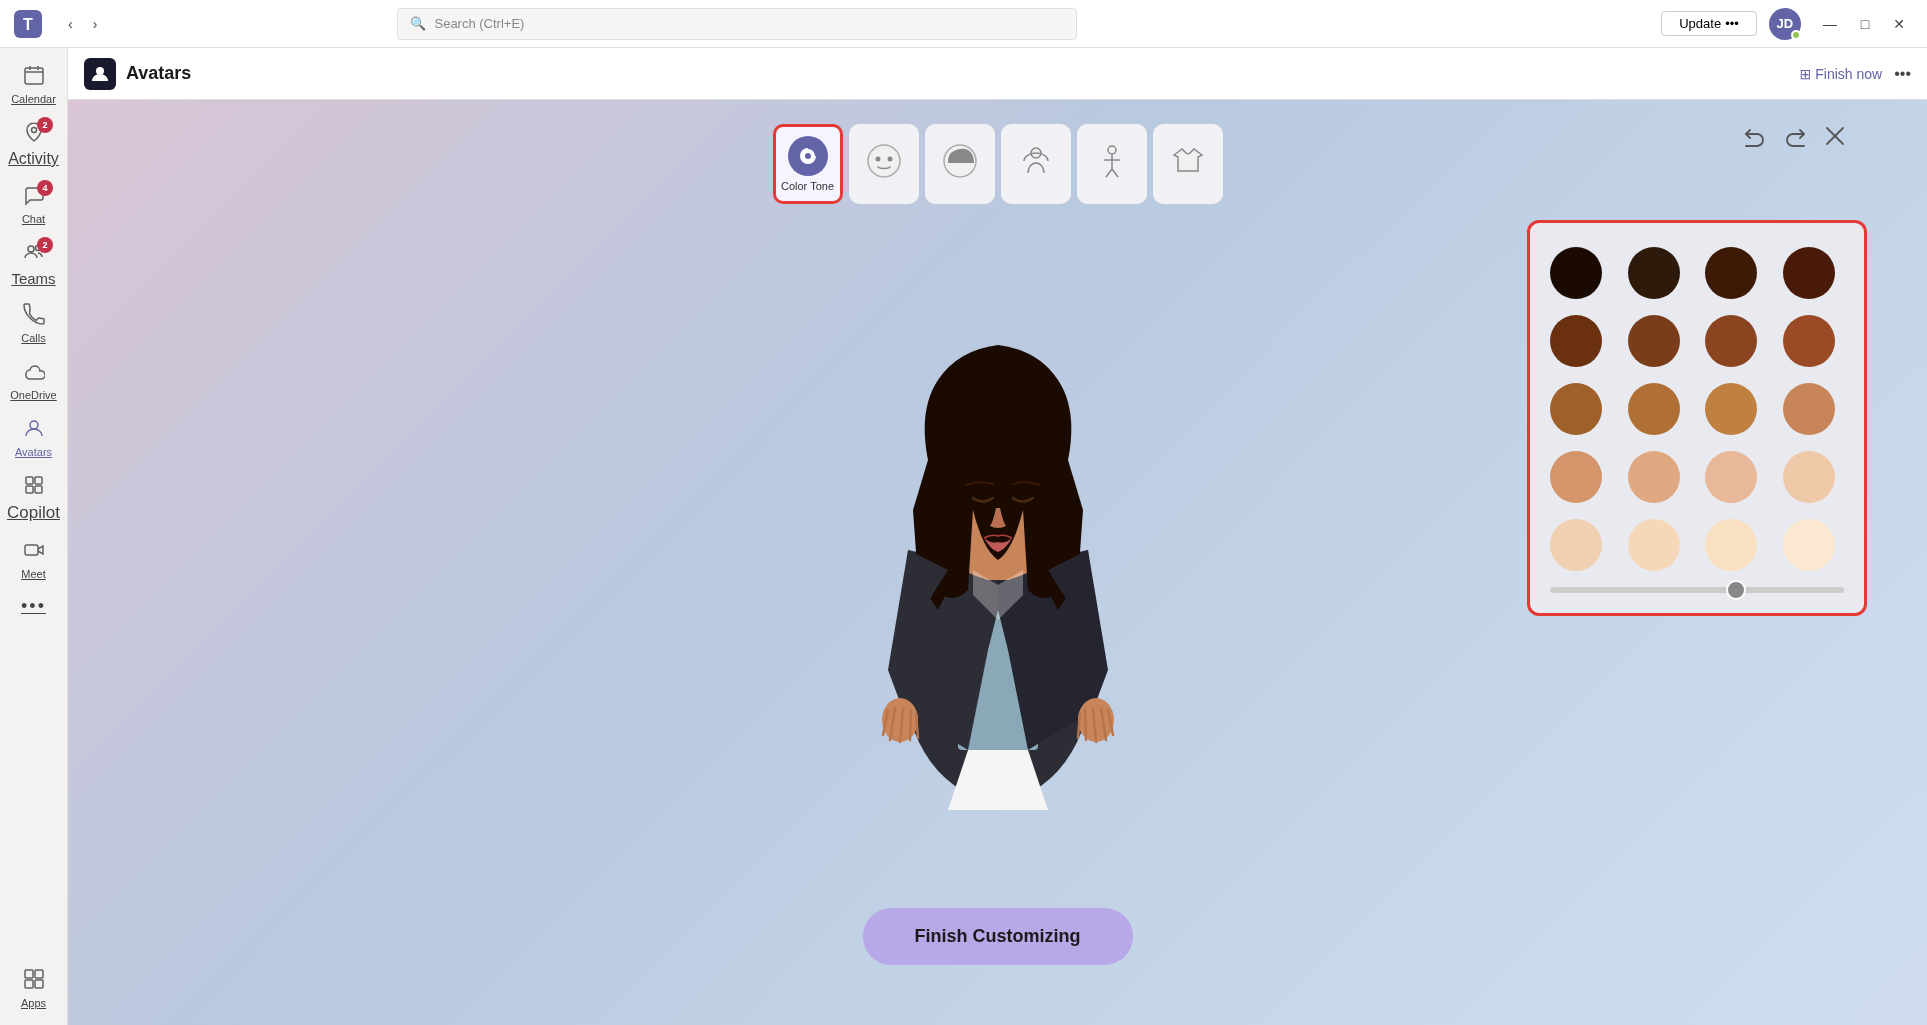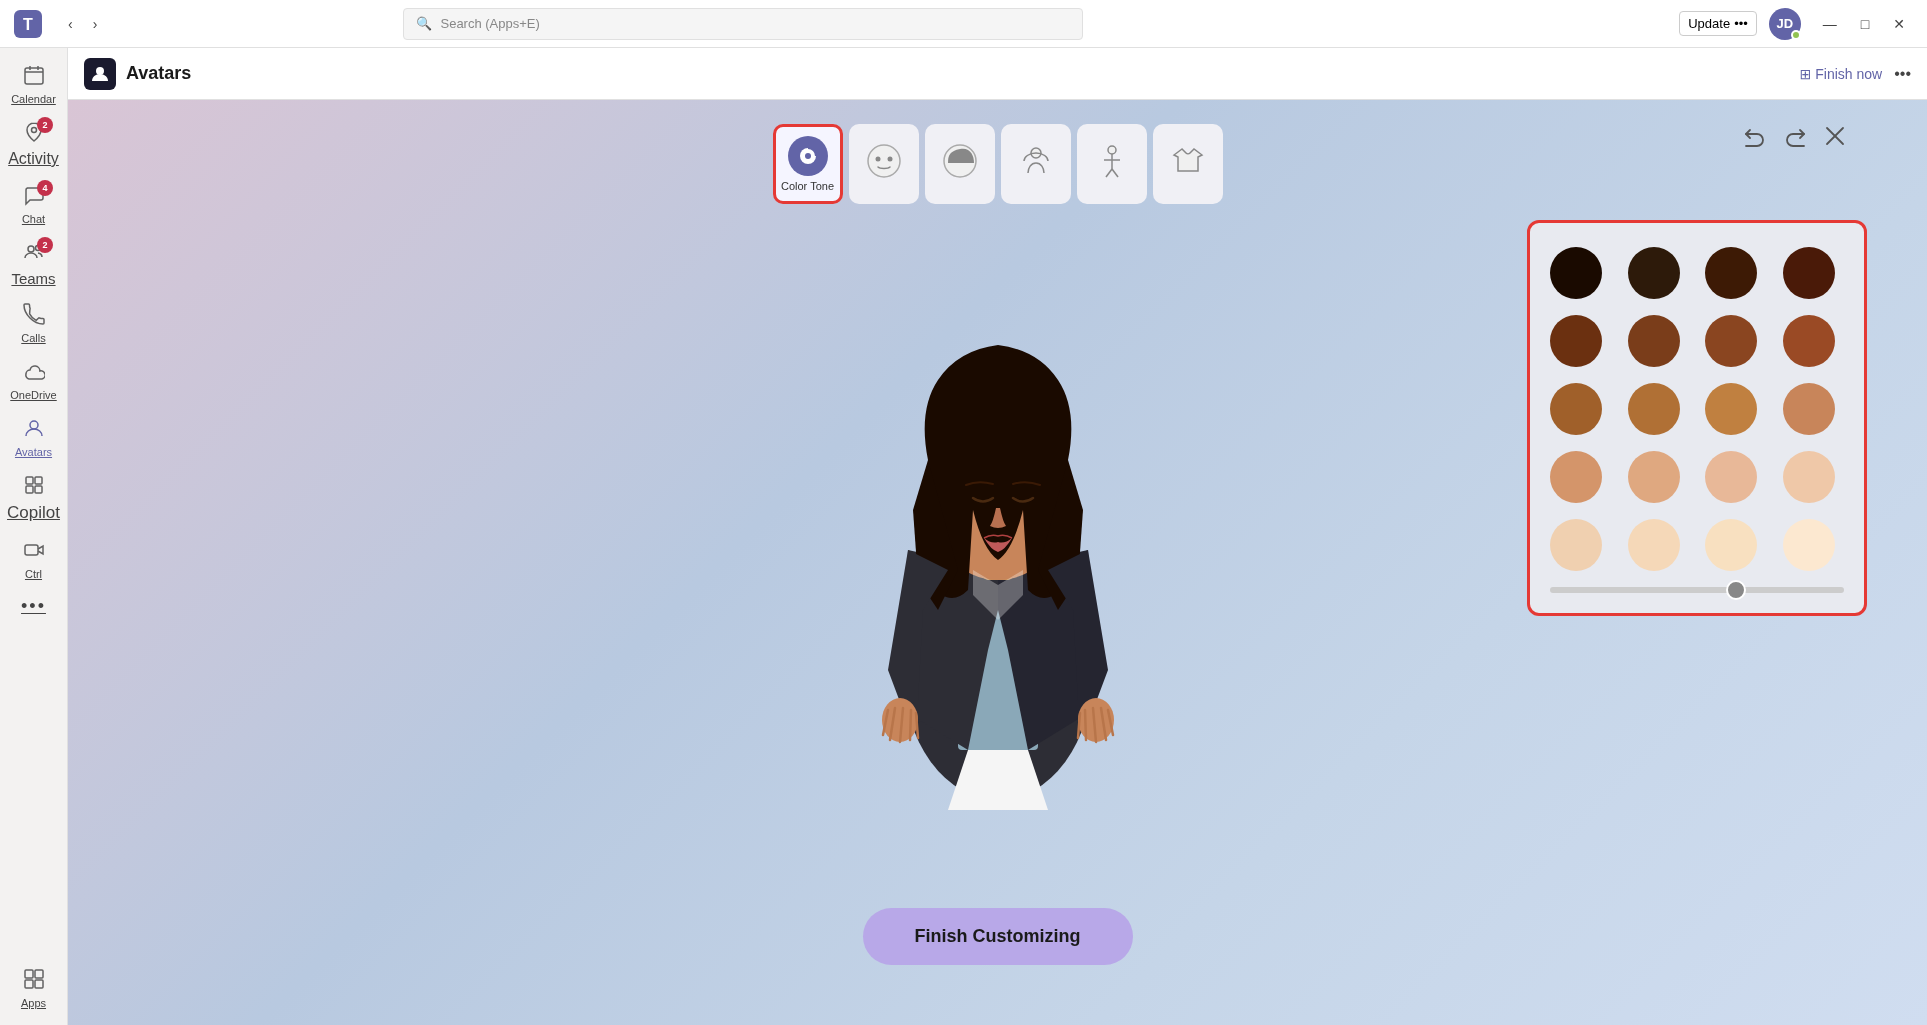--- a/index.html
+++ b/index.html
@@ -32,21 +32,21 @@
       padding: 0 12px;
       gap: 8px;
       margin: 0 auto;
     }
     .search-bar span { color: #888; font-size: 13px; }
     .title-bar-right { display: flex; align-items: center; gap: 12px; margin-left: auto; }
     .update-btn {
       background: none;
       border: 1px solid #ccc;
       border-radius: 4px;
-      padding: 4px 8px;
+      padding: 4px 17px;
       font-size: 13px;
       cursor: pointer;
       display: flex; align-items: center; gap: 4px; text-align: center;
     }
     .window-controls { display: flex; gap: 4px; }
     .window-btn { background: none; border: none; cursor: pointer; padding: 4px 10px; font-size: 14px; color: #444; border-radius: 4px; }
     .user-avatar { width: 32px; height: 32px; border-radius: 50%; background: #6264a7; display: flex; align-items: center; justify-content: center; color: #fff; font-size: 13px; font-weight: 600; position: relative; }
     .user-status-dot { position: absolute; bottom: 0; right: 0; width: 10px; height: 10px; background: #92c353; border-radius: 50%; border: 2px solid #fff; }
 
     
@@ -287,21 +287,21 @@
         <text x="14" y="20" text-anchor="middle" fill="white" font-size="16" font-weight="bold">T</text>
       </svg>
     </div>
     <div class="nav-arrows">
       <button class="nav-arrow">‹</button>
       <button class="nav-arrow">›</button>
     </div>
   </div>
   <div class="search-bar">
     <span>🔍</span>
-    <span>Search (Apps+E)</span>
+    <span>Search (Ctrl+E)</span>
   </div>
   <div class="title-bar-right">
     <button class="update-btn">
       <span>Update</span>
       <span>•••</span>
     </button>
     <div class="user-avatar">
       JD
       <div class="user-status-dot"></div>
     </div>
@@ -400,21 +400,21 @@
     <span style="font-size:17px;color:#444">Copilot</span>
   </div>
 
   <div class="sidebar-item">
     <span class="sidebar-icon">
       <svg width="22" height="22" viewBox="0 0 22 22" fill="none">
           <rect x="2" y="6" width="13" height="10" rx="2" stroke="#616161" stroke-width="1.5"></rect>
           <path d="M15 10l5-3v8l-5-3" stroke="#616161" stroke-width="1.5"></path>
         </svg>
     </span>
-    <span style="font-size:11px;color:#444">Ctrl</span>
+    <span style="font-size:11px;color:#444">Meet</span>
   </div>
 
   <div class="sidebar-item">
     <span style="font-size:18px;color:#444;letter-spacing:2px">•••</span>
   </div>
 
   <div class="sidebar-spacer"></div>
 
   <div class="sidebar-bottom">
     <div class="sidebar-item">

